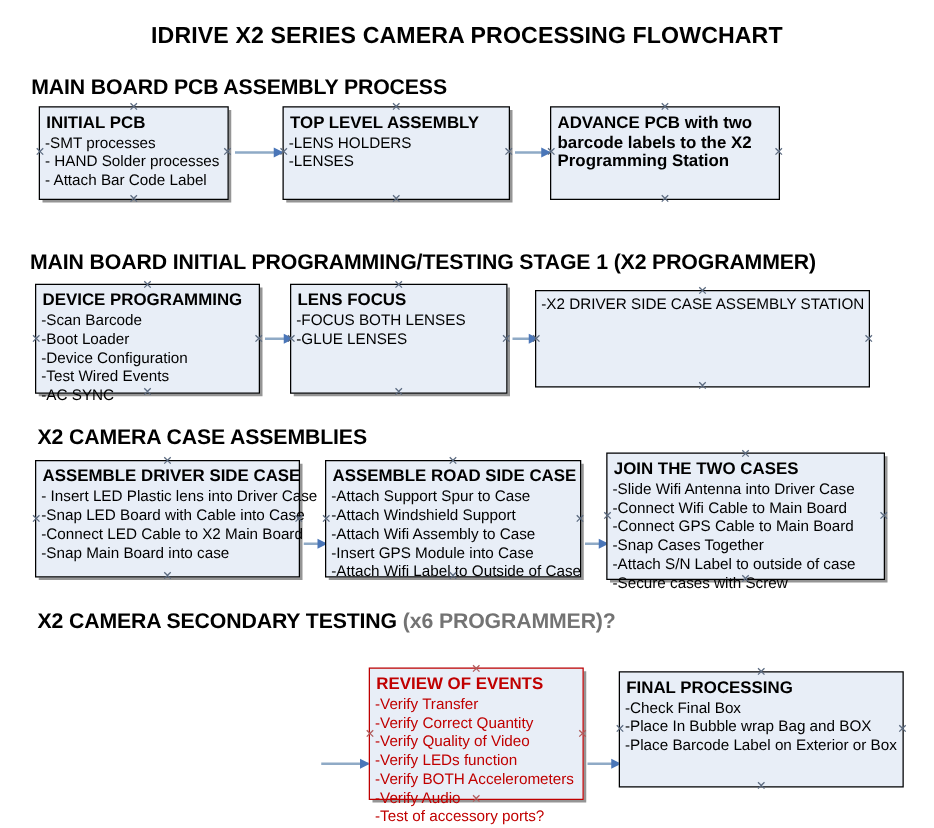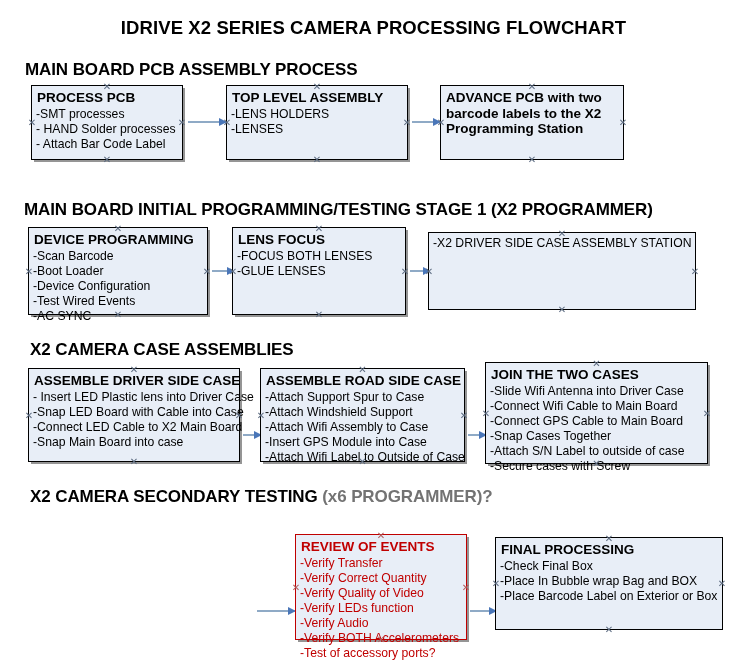--- a/index.html
+++ b/index.html
@@ -110,21 +110,21 @@
 
 <div id="canvas">
 
   <div class="doc-title">IDRIVE X2  SERIES CAMERA PROCESSING FLOWCHART</div>
 
   <div class="section-head" style="left:25px; top:60px;">
     <span>MAIN BOARD PCB ASSEMBLY PROCESS</span>
   </div>
 
   <div class="node" style="left:31px; top:85px; width:152px; height:75px;">
-    <div class="node-title">PROCESS PCB</div>
+    <div class="node-title">INITIAL PCB</div>
     <div class="node-lines">
       <div class="node-line">-SMT processes</div>
       <div class="node-line">- HAND Solder processes</div>
       <div class="node-line">- Attach Bar Code Label</div>
     </div>
     <div class="hx" style="left:50%; top:0;"></div>
     <div class="hx" style="left:50%; top:100%;"></div>
     <div class="hx" style="left:0; top:50%;"></div>
     <div class="hx" style="left:100%; top:50%;"></div>
   </div>
@@ -259,22 +259,22 @@
 
   <div class="conn" style="left:257px; top:610px; width:38px;"></div>
 
   <div class="node red tight" style="left:295px; top:534px; width:172px; height:106px;">
     <div class="node-title">REVIEW OF EVENTS</div>
     <div class="node-lines">
       <div class="node-line">-Verify Transfer</div>
       <div class="node-line">-Verify Correct Quantity</div>
       <div class="node-line">-Verify Quality of Video</div>
       <div class="node-line">-Verify LEDs function</div>
+      <div class="node-line">-Verify BOTH Accelerometers</div>
       <div class="node-line">-Verify Audio</div>
-      <div class="node-line">-Verify BOTH Accelerometers</div>
       <div class="node-line">-Test of accessory ports?</div>
     </div>
     <div class="hx red" style="left:50%; top:0;"></div>
     <div class="hx red" style="left:50%; top:100%;"></div>
     <div class="hx red" style="left:0; top:50%;"></div>
     <div class="hx red" style="left:100%; top:50%;"></div>
   </div>
 
   <div class="conn" style="left:470px; top:610px; width:26px;"></div>
 

